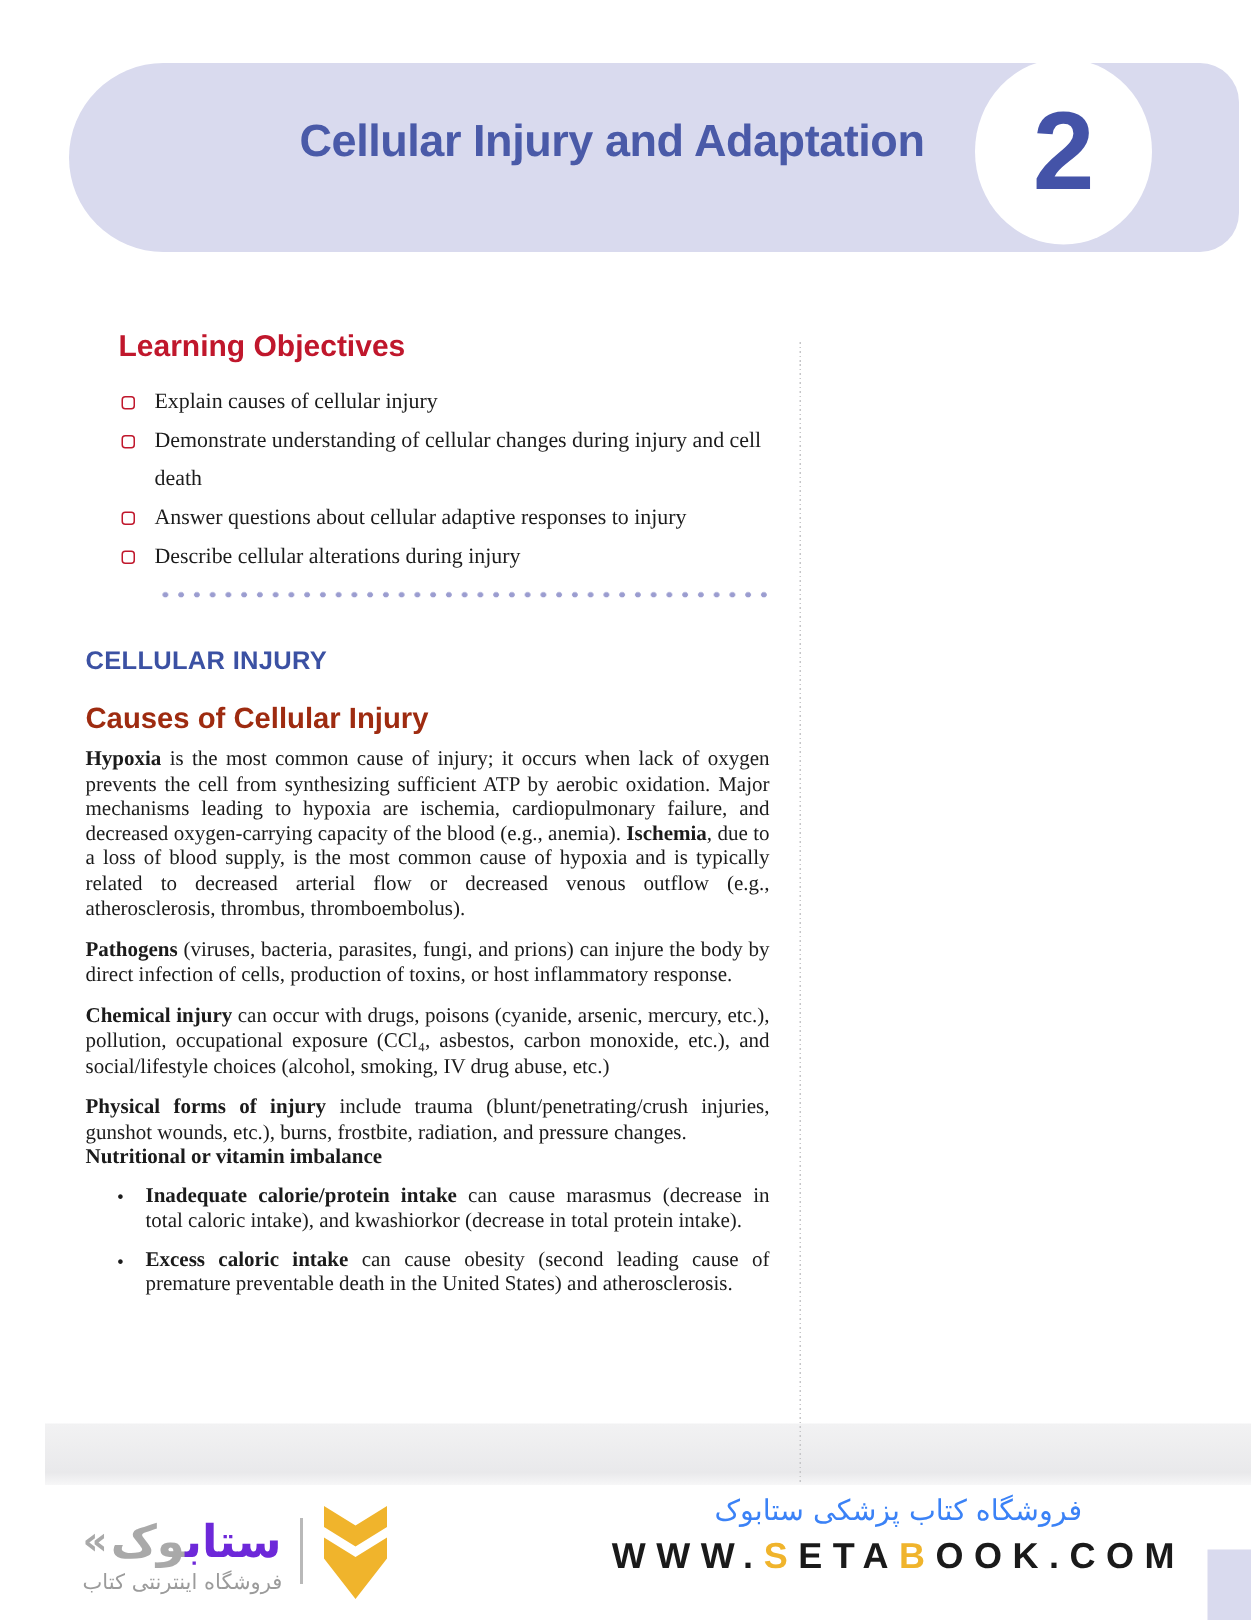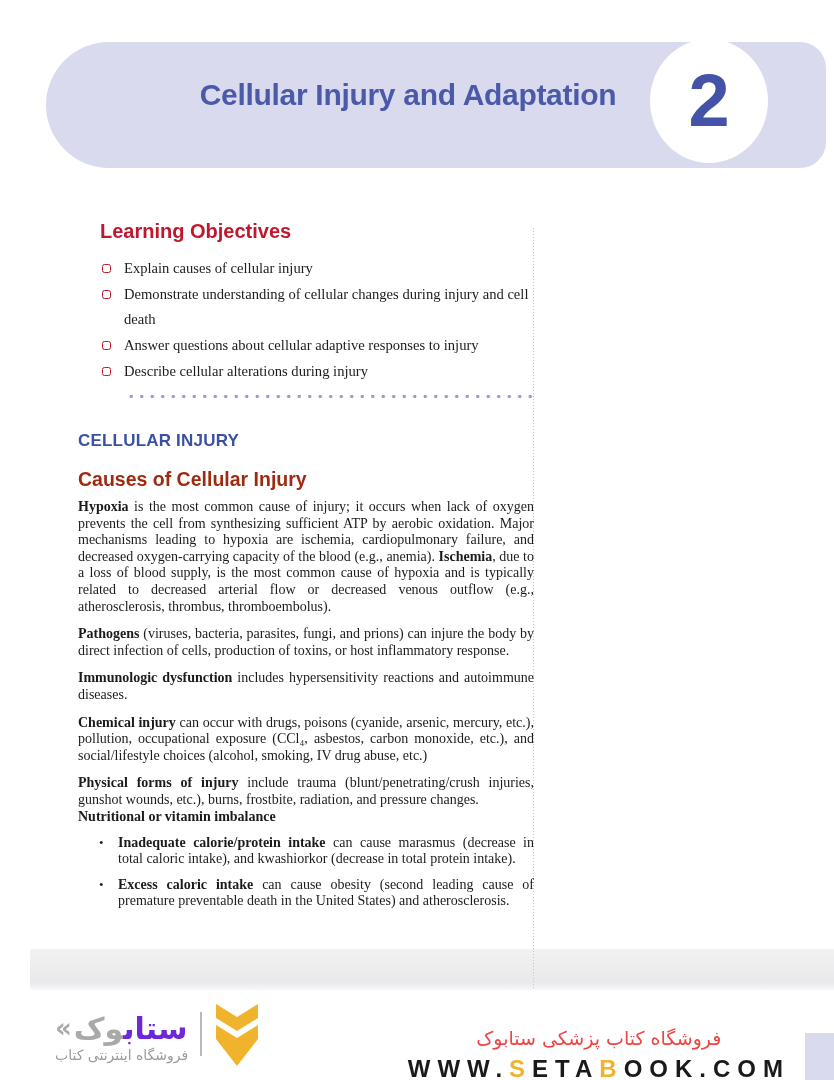--- a/index.html
+++ b/index.html
@@ -37,21 +37,21 @@
     background:linear-gradient(to bottom,#f2f2f3 0%,#e9e9eb 80%,#f7f7f8 100%);
   }
 
   
   .v-dotted {
     position:absolute; left:533px; top:228px; height:764px; width:1px;
     background:repeating-linear-gradient(to bottom,#c6c6c8 0 1px,transparent 1px 3px);
   }
 
   
-  .content { position:absolute; left:78px; top:220px; width:456px; }
+  .content { position:absolute; left:57px; top:220px; width:456px; }
 
   .lo { margin-left:22px; }
   .lo-heading {
     font-family:"Liberation Sans",sans-serif; font-weight:bold;
     font-size:20px; color:#c0172c;
   }
   .lo-items { margin-top:13px; }
   .lo-item {
     display:flex; align-items:flex-start;
     font-size:14.6px; line-height:25px; color:#1c1c1c; margin-bottom:1px;
@@ -109,22 +109,22 @@
   .wm-gold { color:#6d28d9; }
   .logo-tagline {
     margin-top:2px; font-family:"DejaVu Sans",sans-serif;
     font-size:14px; color:#9b9b9b; direction:rtl;
   }
   .logo-divider { width:1.5px; height:44px; background:#b9b9b9; margin:0 12px 6px 12px; }
   .logo-icon { margin-bottom:4px; }
 
   .footer-right { position:absolute; right:44px; top:6px; text-align:center; }
   .store-name {
-    font-family:"DejaVu Sans",sans-serif; font-size:19px; color:#ef4444;
-    direction:rtl; margin-bottom:6px;margin-top:31px;
+    font-family:"DejaVu Sans",sans-serif; font-size:19px; color:#3b82f6;
+    direction:rtl; margin-bottom:6px;
   }
   .website {
     font-family:"Liberation Sans","DejaVu Sans",sans-serif; font-weight:bold;
     font-size:24px; letter-spacing:7px; color:#1a1a1a; white-space:nowrap;text-align:right;
   }
   .website .gold { color:#f0b42c; }
   .accent-rect {
     position:absolute; right:0; top:43px; width:29px; height:47px; background:#d9daee;
   }
 </style>
@@ -169,21 +169,20 @@
       <div class="dotted-sep"></div>
     </div>
 
     <div class="sec-heading">CELLULAR INJURY</div>
     <div class="sub-heading">Causes of Cellular Injury</div>
 
     <p class="body first"><b>Hypoxia</b><span> is the most common cause of injury; it occurs when lack of oxygen prevents the cell from synthesizing sufficient ATP by aerobic oxidation. Major mechanisms leading to hypoxia are ischemia, cardiopulmonary failure, and decreased oxygen-carrying capacity of the blood (e.g., anemia). </span><b>Ischemia</b><span>, due to a loss of blood supply, is the most common cause of hypoxia and is typically related to decreased arterial flow or decreased venous outflow (e.g., atherosclerosis, thrombus, thromboembolus).</span></p>
 
     <p class="body"><b>Pathogens</b><span> (viruses, bacteria, parasites, fungi, and prions) can injure the body by direct infection of cells, production of toxins, or host inflammatory response.</span></p>
 
-    <p class="body"><b>Immunologic dysfunction</b><span> includes hypersensitivity reactions and autoimmune diseases.</span></p>
 
 
     <p class="body"><b>Chemical injury</b><span> can occur with drugs, poisons (cyanide, arsenic, mercury, etc.), pollution, occupational exposure (CCl₄, asbestos, carbon monoxide, etc.), and social/lifestyle choices (alcohol, smoking, IV drug abuse, etc.)</span></p>
 
     <p class="body"><b>Physical forms of injury</b><span> include trauma (blunt/penetrating/crush injuries, gunshot wounds, etc.), burns, frostbite, radiation, and pressure changes.</span></p>
 
     <div class="nut-heading">Nutritional or vitamin imbalance</div>
 
     <div class="bullets">
       <div class="bullet">

